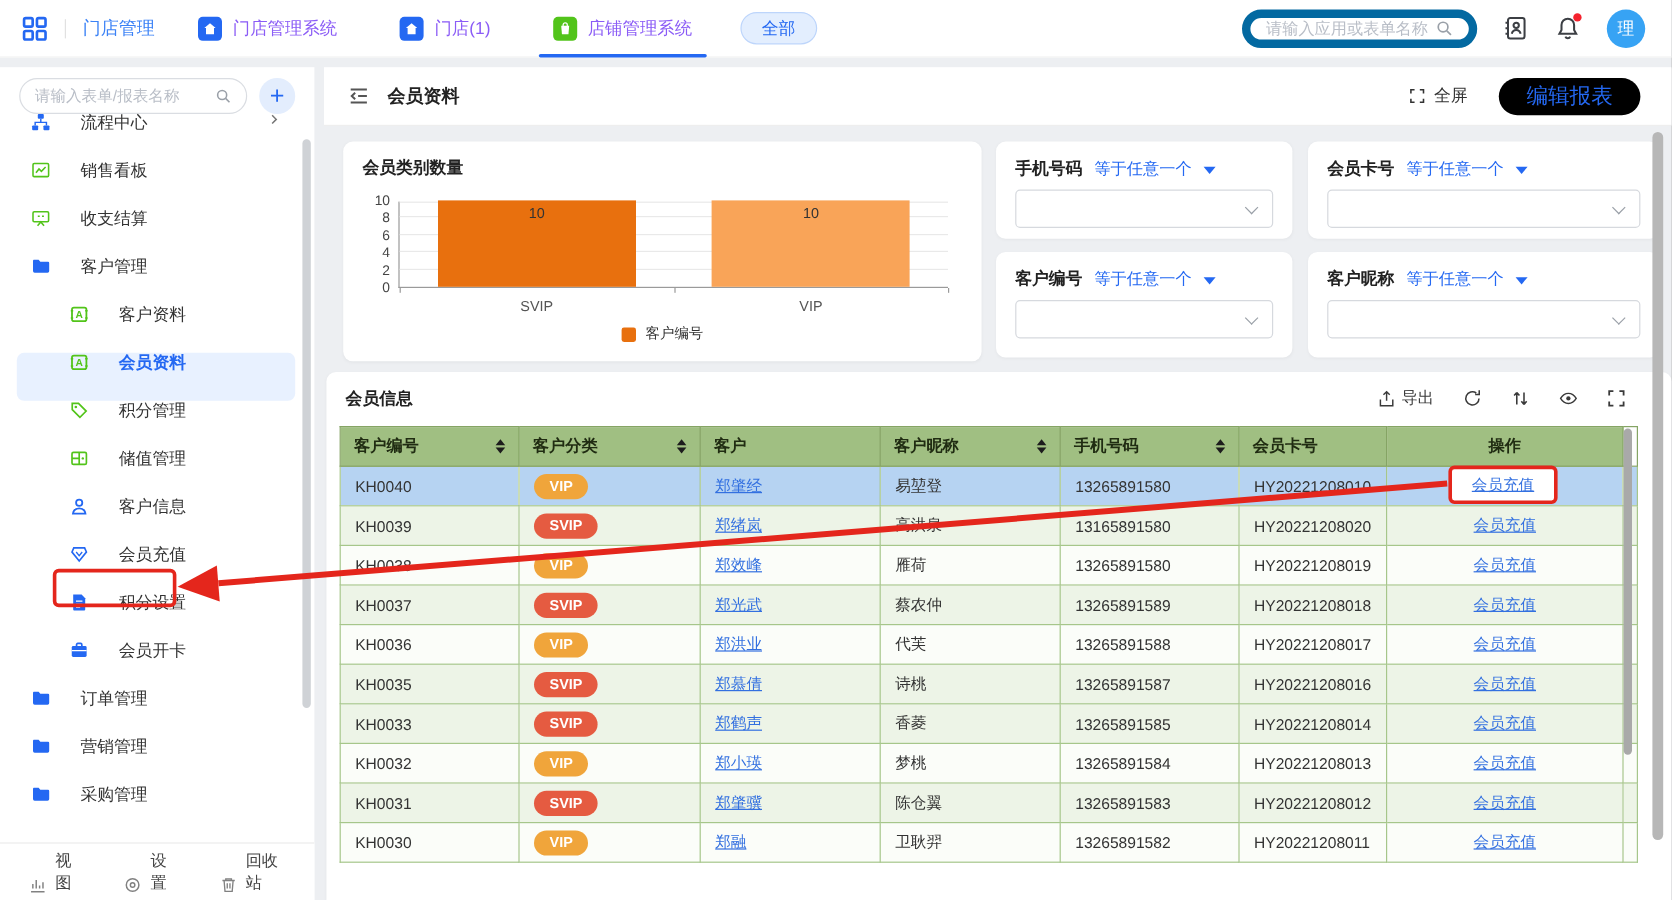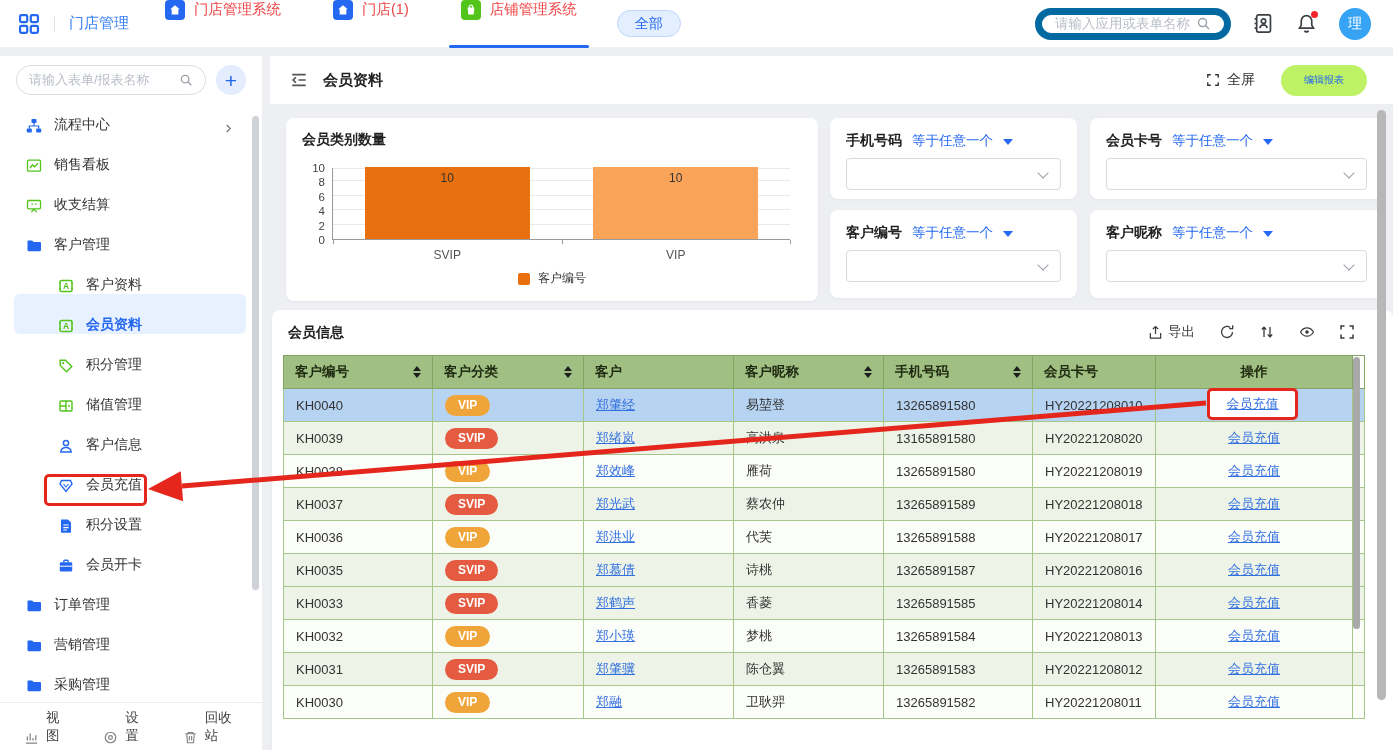--- a/index.html
+++ b/index.html
@@ -7,56 +7,56 @@
   .app{position:relative;width:1393px;height:750px;background:#edeff2;overflow:hidden;margin:0 auto}
   .icn{display:inline-flex;width:16px;height:16px;flex:none}
   .icn svg{width:100%;height:100%}
   .green{color:#52c41a}.blue{color:#2468f2}
   
   .topnav{position:absolute;left:0;top:0;width:100%;height:48px;background:#fff;display:flex;align-items:center;z-index:10;border-bottom:1px solid #f2f2f2}
   .apps{width:22px;height:22px;color:#2468f2;margin-left:18px;cursor:pointer}
   .nav-div{width:1px;height:16px;background:#e1e1e1;margin:0 14px}
   .workspace{color:#3b82f6;font-size:15px;font-weight:400;cursor:pointer}
   .tabs{display:flex;height:48px;margin-left:10px}
-  .tab{display:flex;align-items:flex-start;gap:9px;padding:0 26px;font-size:14.5px;color:#ef4444;position:relative;cursor:pointer}
+  .tab{display:flex;align-items:center;gap:9px;padding:0 26px;font-size:14.5px;color:#8b5cf6;position:relative;cursor:pointer}
   .tab .badge-ic{width:20px;height:20px;border-radius:4px;display:flex;align-items:center;justify-content:center}
   .tab .badge-ic svg{width:14px;height:14px}
   .tab.active::after{content:"";position:absolute;left:14px;right:14px;bottom:0;height:3px;background:#2468f2;border-radius:2px}
   .all-pill{margin-left:14px;height:27px;padding:0 17px;border-radius:14px;background:#e3eefe;border:1px solid #bdd5fb;color:#2468f2;font-size:14px;display:flex;align-items:center;cursor:pointer}
   .nav-right{margin-left:auto;display:flex;align-items:center;gap:22px;margin-right:22px}
   .nav-search{width:196px;height:32px;border:7px solid #0369a1;border-radius:16px;display:flex;align-items:center;padding:0 13px;color:#b9bec7;font-size:13.5px;cursor:text}
   .nav-search .ph{flex:1;white-space:nowrap;overflow:hidden}
   .nav-search .icn{width:15px;height:15px;color:#9aa0a8}
   .nav-ic{width:21px;height:21px;color:#3c3f44;position:relative;cursor:pointer}
   .bell-dot{position:absolute;right:-1px;top:-2px;width:7px;height:7px;border-radius:50%;background:#f5222d}
   .avatar{width:32px;height:32px;border-radius:50%;background:#37a3f4;color:#fff;display:flex;align-items:center;justify-content:center;font-size:14px;cursor:pointer}
   
   .sidebar{position:absolute;left:0;top:56px;bottom:0;width:262px;background:#fff;z-index:5}
   .side-search{display:flex;align-items:center;gap:10px;padding:16px 16px 0 16px;height:32px}
   .side-input{flex:1;height:30px;border:1px solid #dadde2;border-radius:15px;display:flex;align-items:center;padding:0 12px;color:#b9bec7;font-size:13px;cursor:text}
   .side-input .ph{flex:1;white-space:nowrap;overflow:hidden}
   .side-input .icn{width:14px;height:14px;color:#9aa0a8}
   .plus-btn{width:30px;height:30px;border-radius:50%;background:#e3edfd;color:#2468f2;font-size:21px;line-height:1;display:flex;align-items:center;justify-content:center;cursor:pointer;flex:none}
   .side-menu{margin-top:6px}
-  .side-item{height:40px;display:flex;align-items:flex-end;margin:0 16px 0 14px;padding-left:12px;border-radius:6px;font-size:14px;color:#333;gap:12px;position:relative;cursor:pointer}
+  .side-item{height:40px;display:flex;align-items:flex-start;margin:0 16px 0 14px;padding-left:12px;border-radius:6px;font-size:14px;color:#333;gap:25px;position:relative;cursor:pointer}
   .side-item.sub{padding-left:44px}
   .side-item.active{background:#e8f1ff;color:#2468f2;font-weight:600}
   .s-chev{position:absolute;right:12px;color:#777;width:11px;height:11px}
   .side-foot{position:absolute;bottom:0;left:0;right:0;height:48px;border-top:1px solid #ececec;display:flex;align-items:center;padding:0 24px;gap:36px;background:#fff}
   .foot-item{display:flex;align-items:flex-end;gap:7px;color:#454545;font-size:13.5px;cursor:pointer}
   .foot-item .icn{color:#818181;width:15px;height:15px}
   .side-scroll{position:absolute;right:3px;top:60px;width:7px;height:474px;background:#cfd2d6;border-radius:4px;z-index:8}
   
   .main-header{position:absolute;left:270px;top:56px;width:1123px;height:48px;background:#fff;display:flex;align-items:center;z-index:4;box-shadow:0 1px 0 #eee}
   .collapse-ic{margin-left:20px;width:18px;height:18px;color:#555;cursor:pointer}
   .page-title{margin-left:15px;font-size:15px;font-weight:700;color:#222}
   .mh-right{margin-left:auto;display:flex;align-items:center;gap:26px;margin-right:26px}
   .fs-item{display:flex;align-items:center;gap:7px;font-size:14px;color:#333;cursor:pointer}
   .fs-item .icn{width:14px;height:14px;color:#333}
-  .edit-btn{height:31px;padding:0 23px;background:#bef264;color:#2468f2;border:none;border-radius:16px;font-size:10px;display:flex;align-items:center;cursor:pointer;font-family:Liberation Sans, sans-serif}
+  .edit-btn{height:31px;padding:0 23px;background:#000000;color:#2468f2;border:none;border-radius:16px;font-size:18px;display:flex;align-items:center;cursor:pointer;font-family:Liberation Sans, sans-serif}
   
   .card{background:#fff;border-radius:8px;box-shadow:0 1px 3px rgba(0,0,0,.04)}
   .chart-card{position:absolute;left:286px;top:118px;width:532px;height:183px}
   .card-title{position:absolute;left:16px;top:13px;font-size:14px;font-weight:700;color:#222}
   .plot{position:absolute;left:46px;top:50px;width:458px;height:72px;border-bottom:1px solid #9a9a9a;border-left:1px solid #9a9a9a}
   .gridline{position:absolute;left:0;right:0;height:1px;background:#e9e9e9}
   .ytick{position:absolute;right:100%;margin-right:8px;font-size:11.5px;color:#444;transform:translateY(-50%)}
   .bar{position:absolute;bottom:0}
   .bar-label{position:absolute;top:4px;width:100%;text-align:center;font-size:12px;color:#333}
   .xlab{position:absolute;top:80px;font-size:12px;color:#555;transform:translateX(-50%)}

